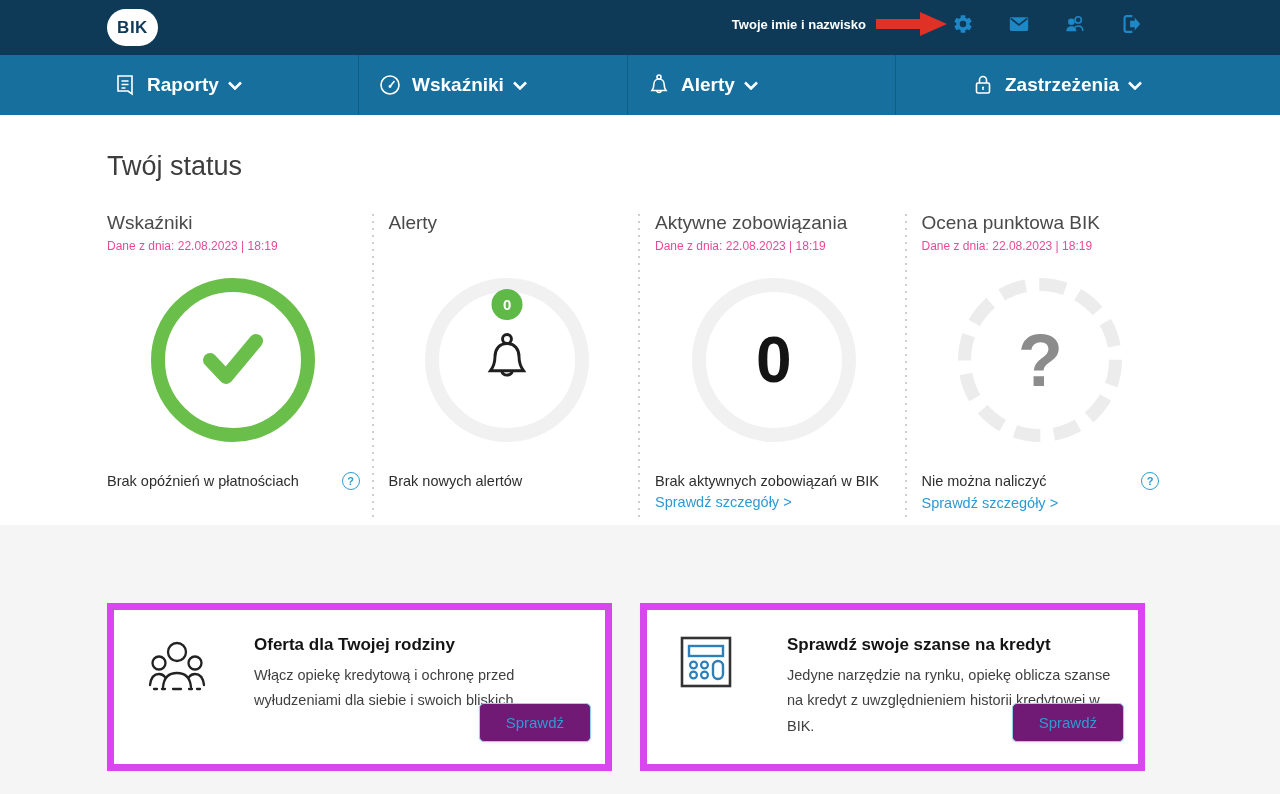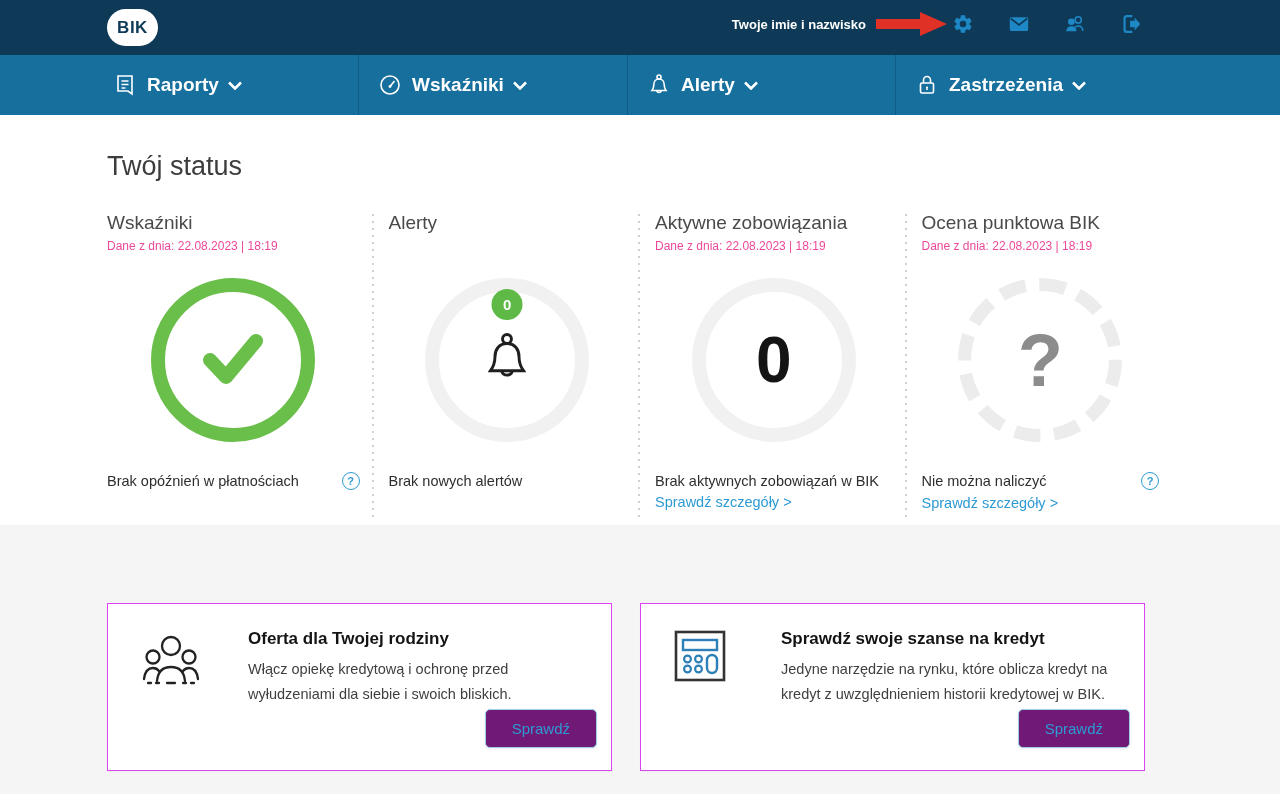--- a/index.html
+++ b/index.html
@@ -18,21 +18,21 @@
 
   
   .nav { height:60px; background:#166f9d; display:flex; }
   .nav-item { display:flex; align-items:center; color:#fff; cursor:pointer; }
   .nav-item .lbl { font-size:19px; font-weight:bold; margin:0 9px 0 10px; }
   .nav-item svg.nav-ic { width:24px; height:24px; }
   .nav-item svg.chev { width:14px; height:9px; }
   .ni-1 { width:358px; padding-left:113px; }
   .ni-2 { width:269px; padding-left:19px; border-left:1px solid #0f5d86; }
   .ni-3 { width:268px; padding-left:19px; border-left:1px solid #0f5d86; }
-  .ni-4 { width:322px; padding-left:19px; border-left:1px solid #0f5d86; }
+  .ni-4 { width:322px; border-left:1px solid #0f5d86;justify-content:center; }
 
   
   .main { height:410px; padding:36px 107px 0 107px; background:#fff; }
   .page-title { font-size:27px; color:#3d3d3d; font-weight:400; margin-bottom:30px; }
   .status-grid { display:grid; grid-template-columns:repeat(4,1fr); }
   .col { position:relative; padding-right:14px; }
   .col + .col { padding-left:15px; }
   .col:not(:last-child)::after { content:""; position:absolute; right:0; top:2px; bottom:-6px; width:2px;
       background-image:repeating-linear-gradient(to bottom,#cfcfcf 0 2px, transparent 2px 7px); }
   .card-title { font-size:19px; color:#4a4a4a; font-weight:400; }
@@ -47,21 +47,21 @@
   .big-zero { font-size:64px; font-weight:bold; color:#141414; }
   .big-q { font-size:74px; font-weight:bold; color:#8c8c8c; }
   .status-row { margin-top:14px; display:flex; justify-content:space-between; align-items:flex-start; }
   .status-text { font-size:14.5px; color:#2e2e2e; line-height:1.25; }
   .help { width:18px; height:18px; min-width:18px; border:1.5px solid #2d9ad3; border-radius:50%; color:#2d9ad3;
           font-size:11px; font-weight:bold; display:flex; align-items:center; justify-content:center; cursor:pointer; margin-left:8px; }
   .detail-link { display:inline-block; margin-top:4px; font-size:14.5px; color:#2d9ad3; text-decoration:none; cursor:pointer; }
 
   
   .offers { height:269px; background:#f5f5f5; padding:78px 0 0 107px; display:flex; gap:28px; }
-  .offer-card { width:505px; height:168px; background:#fff; border:1px solid #d946ef; position:relative;
+  .offer-card { width:505px; height:168px; background:#fff; border:7px solid #d946ef; position:relative;
                 display:flex; padding:25px 20px 0 32px; box-shadow:0 1px 2px rgba(0,0,0,0.03); }
   .offer-icon { width:108px; min-width:108px; display:flex; justify-content:flex-start; }
   .offer-title { font-size:17px; font-weight:bold; color:#141414; margin-bottom:8px; }
   .offer-desc { font-size:14.5px; color:#3f3f3f; line-height:1.75; max-width:360px; }
   .offer-btn { position:absolute; right:14px; bottom:22px; background:#701a75; border:1px solid #97d2e8; border-radius:5px;
                color:#2d9ad3; font-size:15px; font-family:"Liberation Sans",sans-serif; padding:10px 26px; cursor:pointer;
                box-shadow:0 1px 3px rgba(0,0,0,0.08); }
 </style>
 </head>
 <body>
@@ -254,18 +254,18 @@
         <rect x="10" y="11" width="34" height="10" stroke="#2d7fb8" stroke-width="2.4"></rect>
         <circle cx="14.5" cy="30" r="3.4" stroke="#2d7fb8" stroke-width="2.2"></circle>
         <circle cx="25.5" cy="30" r="3.4" stroke="#2d7fb8" stroke-width="2.2"></circle>
         <circle cx="14.5" cy="40" r="3.4" stroke="#2d7fb8" stroke-width="2.2"></circle>
         <circle cx="25.5" cy="40" r="3.4" stroke="#2d7fb8" stroke-width="2.2"></circle>
         <rect x="34" y="26" width="10" height="18" rx="5" stroke="#2d7fb8" stroke-width="2.4"></rect>
       </svg>
     </div>
     <div>
       <div class="offer-title">Sprawdź swoje szanse na kredyt</div>
-      <div class="offer-desc">Jedyne narzędzie na rynku, które oblicza kredyt na kredyt z uwzględnieniem historii kredytowej w BIK.</div>
+      <div class="offer-desc">Jedyne narzędzie na rynku, opiekę oblicza szanse na kredyt z uwzględnieniem historii kredytowej w BIK.</div>
     </div>
     <button class="offer-btn">Sprawdź</button>
   </div>
 
 </div>
 
 </body></html>

